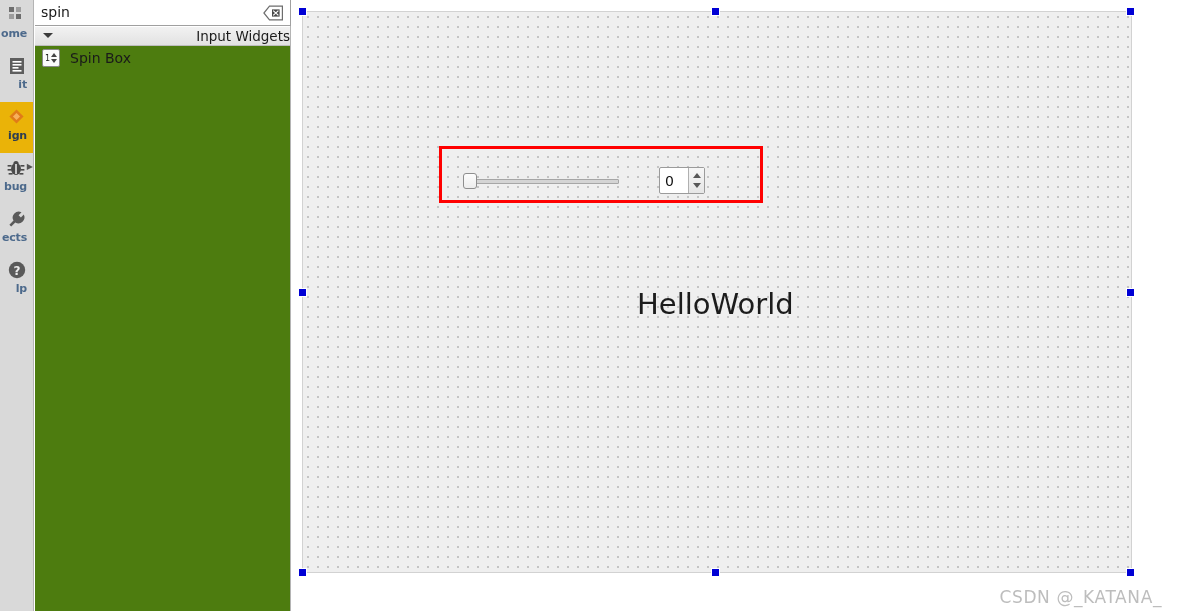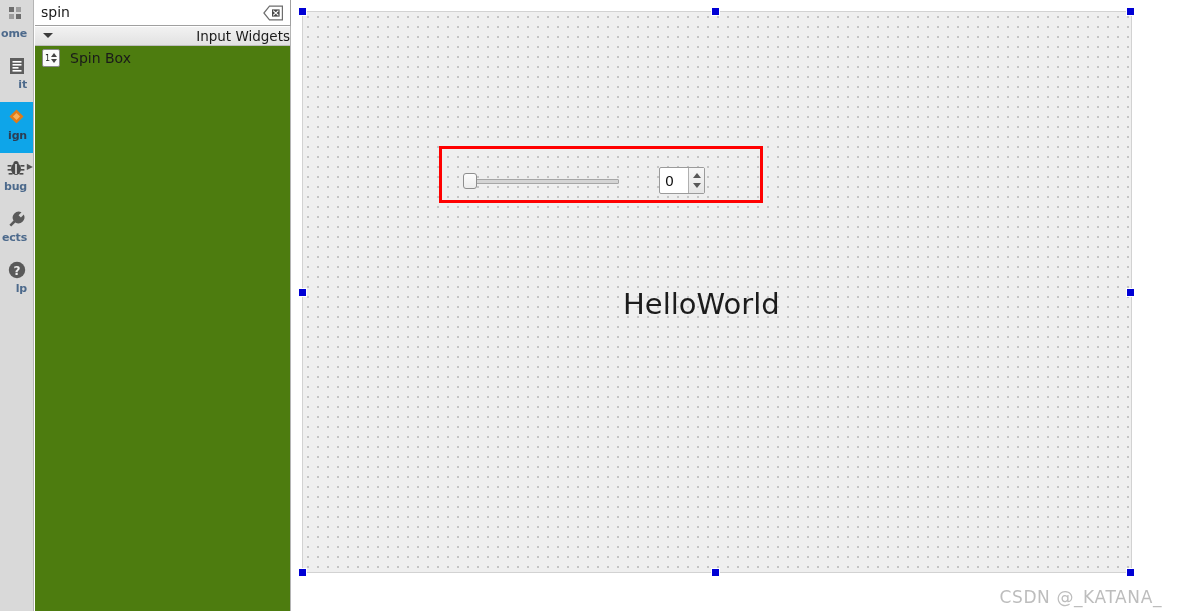--- a/index.html
+++ b/index.html
@@ -28,21 +28,21 @@
     overflow: hidden;
   }
   .mode-item {
     position: relative;
     width: 34px;
     height: 51px;
     padding-top: 4px;
     text-align: center;
     overflow: hidden;
   }
-  .mode-item.active { background: #0ea5e9; }
+  .mode-item.active { background: #eab308; }
   .mode-icon {
     display: block;
     margin: 0 auto;
     height: 22px;
     line-height: 22px;
   }
   .mode-label {
     display: block;
     font-size: 11px;
     color: #4d6a8c;
@@ -267,21 +267,21 @@
     width: 0; height: 0;
     border-left: 4px solid transparent;
     border-right: 4px solid transparent;
   }
   #spin-widget .spin-up { top: 5px;  border-bottom: 5px solid #575757; }
   #spin-widget .spin-dn { bottom: 5px; border-top: 5px solid #575757; }
 
   
   #hello-label {
     position: absolute;
-    left: 320px; top: 275px;
+    left: 334px; top: 275px;
     font-size: 29px;
     color: #1c1c1c;
     white-space: nowrap;
     line-height: 34px;
     z-index: 30;
   }
 
   
   #watermark {
     position: absolute;

